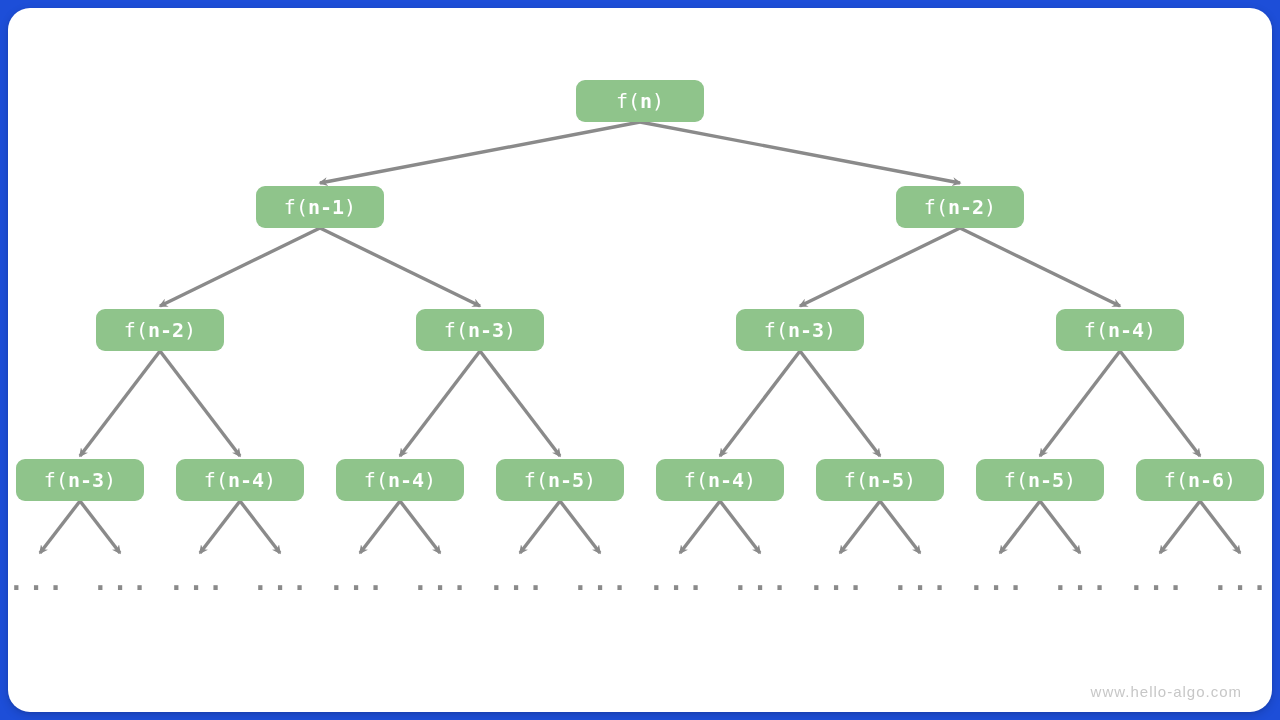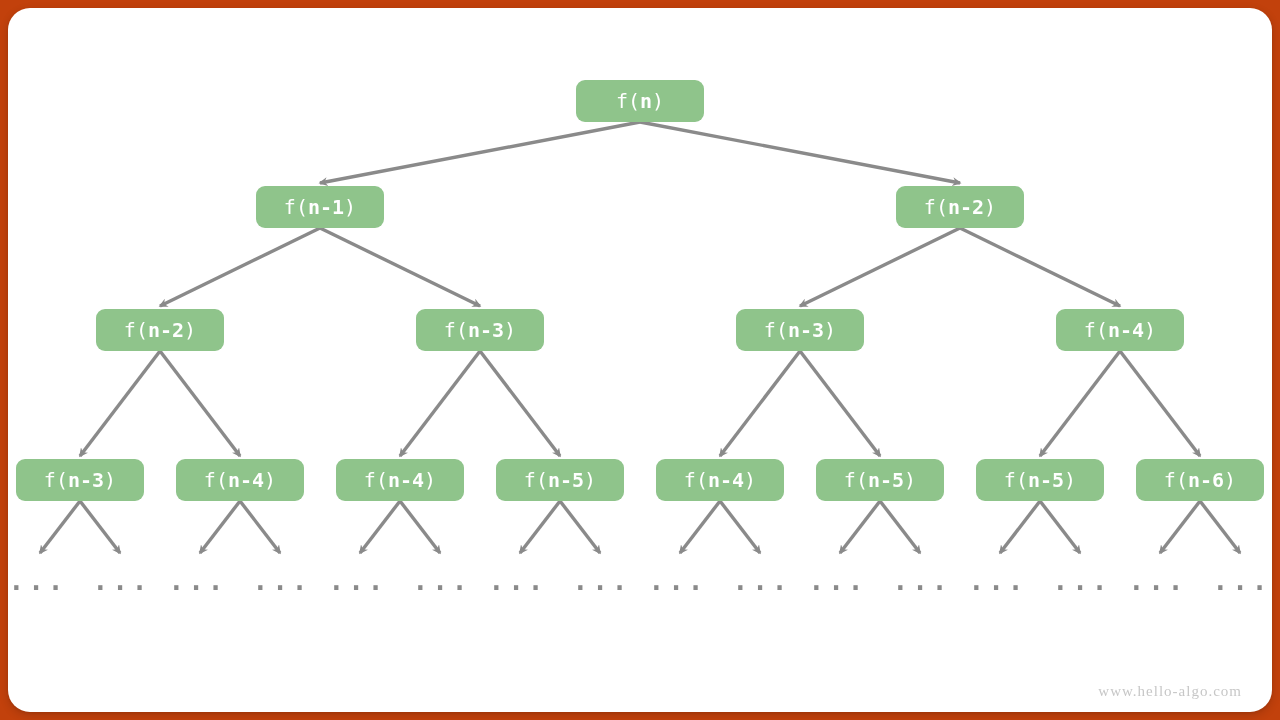--- a/index.html
+++ b/index.html
@@ -45,31 +45,31 @@
   .ellipsis-text {
     font-family: "DejaVu Sans Mono", "Liberation Mono", monospace;
     font-size: 26px;
     font-weight: bold;
     letter-spacing: 4px;
   }
   .watermark {
     position: absolute;
     right: 38px;
     bottom: 20px;
-    font-family: Liberation Serif, serif;
+    font-family: Liberation Sans, sans-serif;
     font-size: 15px;
     letter-spacing: 1px;
     color: #c7c7c7;
     user-select: none;
   }
 </style>
 </head>
 <body>
 
-<div class="page" style="background: #c2410c;">
+<div class="page" style="background: #1d4ed8;">
   <div class="card" style="background: rgb(255, 255, 255);"></div>
   <svg class="diagram" id="tree-svg" viewBox="0 0 1280 720">
       <defs>
         <marker id="arrow" markerWidth="10" markerHeight="9" refX="7.5" refY="4.5" orient="auto" markerUnits="userSpaceOnUse">
           <path d="M0,0 L9,4.5 L0,9 L2.8,4.5 Z" fill="#8A8A8A"></path>
         </marker>
       </defs>
       <g stroke="#8A8A8A" stroke-width="3.4">
         <line x1="640" y1="122" x2="320" y2="183" class="edge" marker-end="url(#arrow)"></line>
         <line x1="640" y1="122" x2="960" y2="183" class="edge" marker-end="url(#arrow)"></line>

